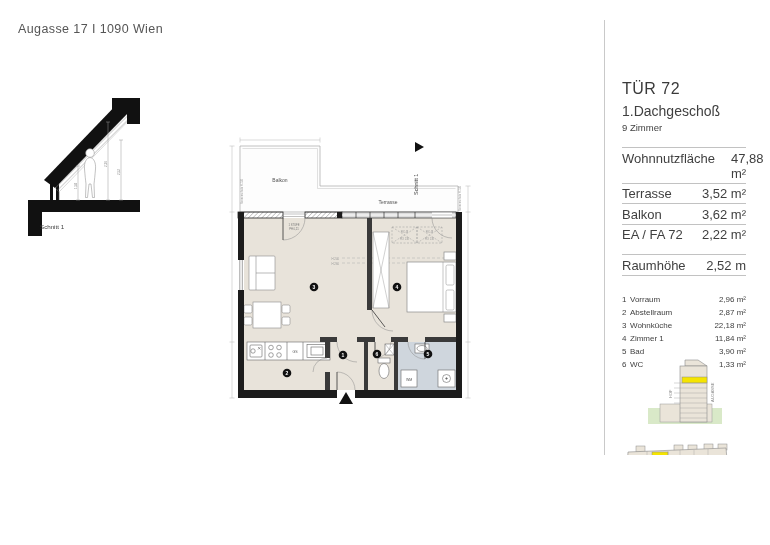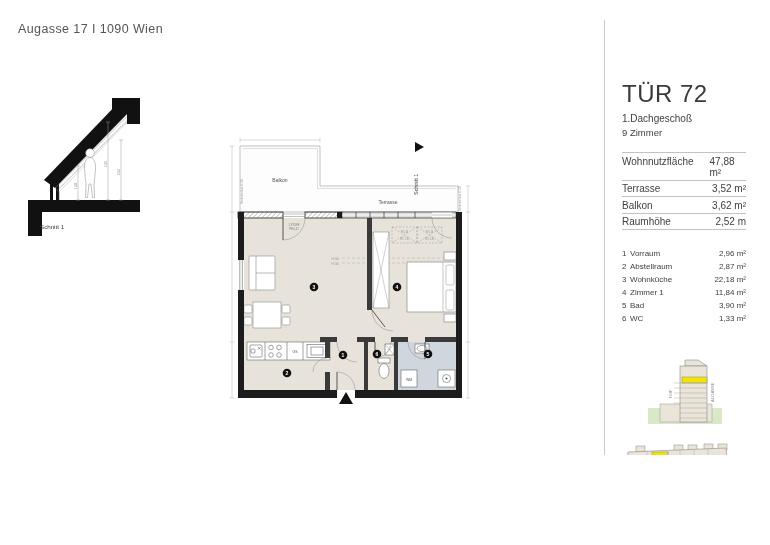--- a/index.html
+++ b/index.html
@@ -4,27 +4,27 @@
 <style>
   html,body{margin:0;padding:0;background:#fff;}
   .sheet{position:relative;width:770px;height:455px;background:#ffffff;overflow:hidden;
          font-family:"Liberation Sans","DejaVu Sans",sans-serif;color:#444;}
   .abs{position:absolute;}
   .page-title{left:18px;top:22px;font-size:12.5px;letter-spacing:.4px;color:#555;}
   .vdivider{left:604px;top:20px;width:1px;height:525px;background:#c9c9c9;}
 
   
   .unit-panel{left:622px;top:80px;width:124px;}
-  .unit-title{font-size:24px;font-weight:400;color:#3a3a3a;letter-spacing:.5px;}
-  .unit-floor{font-size:10px;margin-top:5px;color:#3f3f3f;}
+  .unit-title{font-size:16px;font-weight:400;color:#3a3a3a;letter-spacing:.5px;}
+  .unit-floor{font-size:14px;margin-top:5px;color:#3f3f3f;}
   .unit-rooms{font-size:9.5px;margin-top:3px;color:#3f3f3f;}
   .metrics{margin-top:14px;}
-  .mrow{display:flex;justify-content:space-between;font-size:10px;color:#3f3f3f;
+  .mrow{display:flex;justify-content:space-between;font-size:13px;color:#3f3f3f;
         padding:2.5px 0 2px 0;border-top:1px solid #c2c2c2;gap:16px;}
-  .mrow:last-child{border-bottom:1px solid #c2c2c2;}
+  .mrow:last-child{border-bottom:1px solid #c2c2c2;margin-top:10px;}
   .roomlist{margin-top:17px;}
   .rrow{display:flex;font-size:8px;color:#3f3f3f;padding:2px 0;}
   .rrow .no{width:8px;}
   .rrow .nm{flex:1;}
   .rrow .ar{text-align:left;}
 
   
   .arch-logo{left:18px;top:506px;display:flex;align-items:center;gap:5px;}
   .badge{width:15px;height:15px;border-radius:50%;}
   .badge.green{background:#79b53e;}
@@ -302,20 +302,24 @@
           <span>Wohnnutzfläche</span>
           <span>47,88 m²</span>
         </div>
       <div class="mrow">
           <span>Terrasse</span>
           <span>3,52 m²</span>
         </div>
       <div class="mrow">
           <span>Balkon</span>
           <span>3,62 m²</span>
+        </div>
+      <div class="mrow">
+          <span>EA / FA 72</span>
+          <span>2,22 m²</span>
         </div>
       <div class="mrow">
           <span>Raumhöhe</span>
           <span>2,52 m</span>
         </div>
     </div>
 
     <div class="roomlist">
       <div class="rrow">
           <span class="no">1</span>

